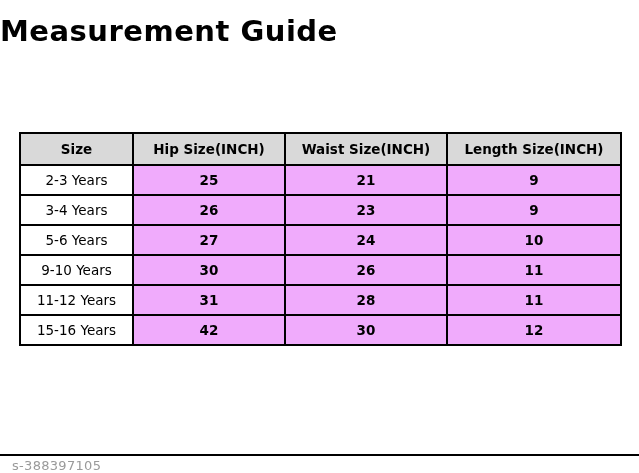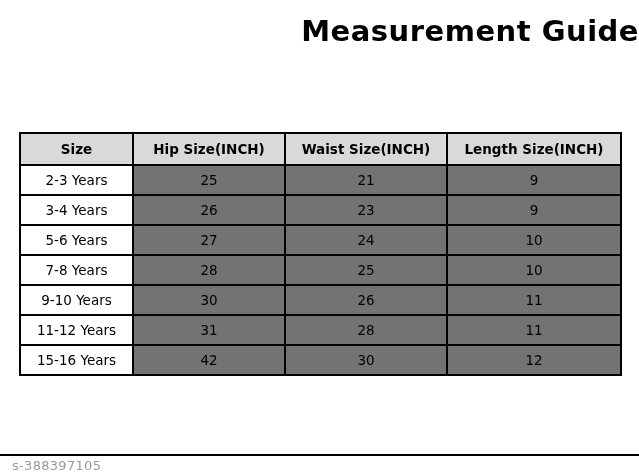--- a/index.html
+++ b/index.html
@@ -13,21 +13,21 @@
     font-family: "DejaVu Sans", sans-serif;
     position: relative;
     overflow: hidden;
   }
   .page {
     position: relative;
     width: 639px;
     height: 473px;
   }
   .title {
-    text-align: right;
+    text-align: left;
     font-size: 29px;
     font-weight: bold;
     color: #000000;
     letter-spacing: 0.5px;
     margin-top: 14px;
     font-family: "DejaVu Sans", sans-serif;
   }
   .table-wrap {
     position: absolute;
     left: 19px;
@@ -54,22 +54,22 @@
     font-weight: bold;
     font-size: 13.5px;
     height: 30px;
     margin-left: 12px;
   }
   table.size-table tbody td.size-cell {
     font-weight: normal;
     background: #ffffff;
   }
   table.size-table tbody td {
-    font-weight: normal;
-    background: #737373;
+    font-weight: bold;
+    background: #f0abfc;
   }
   col.c0 { width: 113px; }
   col.c1 { width: 152px; }
   col.c2 { width: 162px; }
   col.c3 { width: 174px; }
   .divider {
     position: absolute;
     left: 0;
     top: 440px;
     width: 639px;
@@ -122,26 +122,20 @@
           <td>23</td>
           <td>9</td>
         </tr>
         <tr>
           <td class="size-cell">5-6 Years</td>
           <td>27</td>
           <td>24</td>
           <td>10</td>
         </tr>
         <tr>
-          <td class="size-cell">7-8 Years</td>
-          <td>28</td>
-          <td>25</td>
-          <td>10</td>
-        </tr>
-        <tr>
           <td class="size-cell">9-10 Years</td>
           <td>30</td>
           <td>26</td>
           <td>11</td>
         </tr>
         <tr>
           <td class="size-cell">11-12 Years</td>
           <td>31</td>
           <td>28</td>
           <td>11</td>

